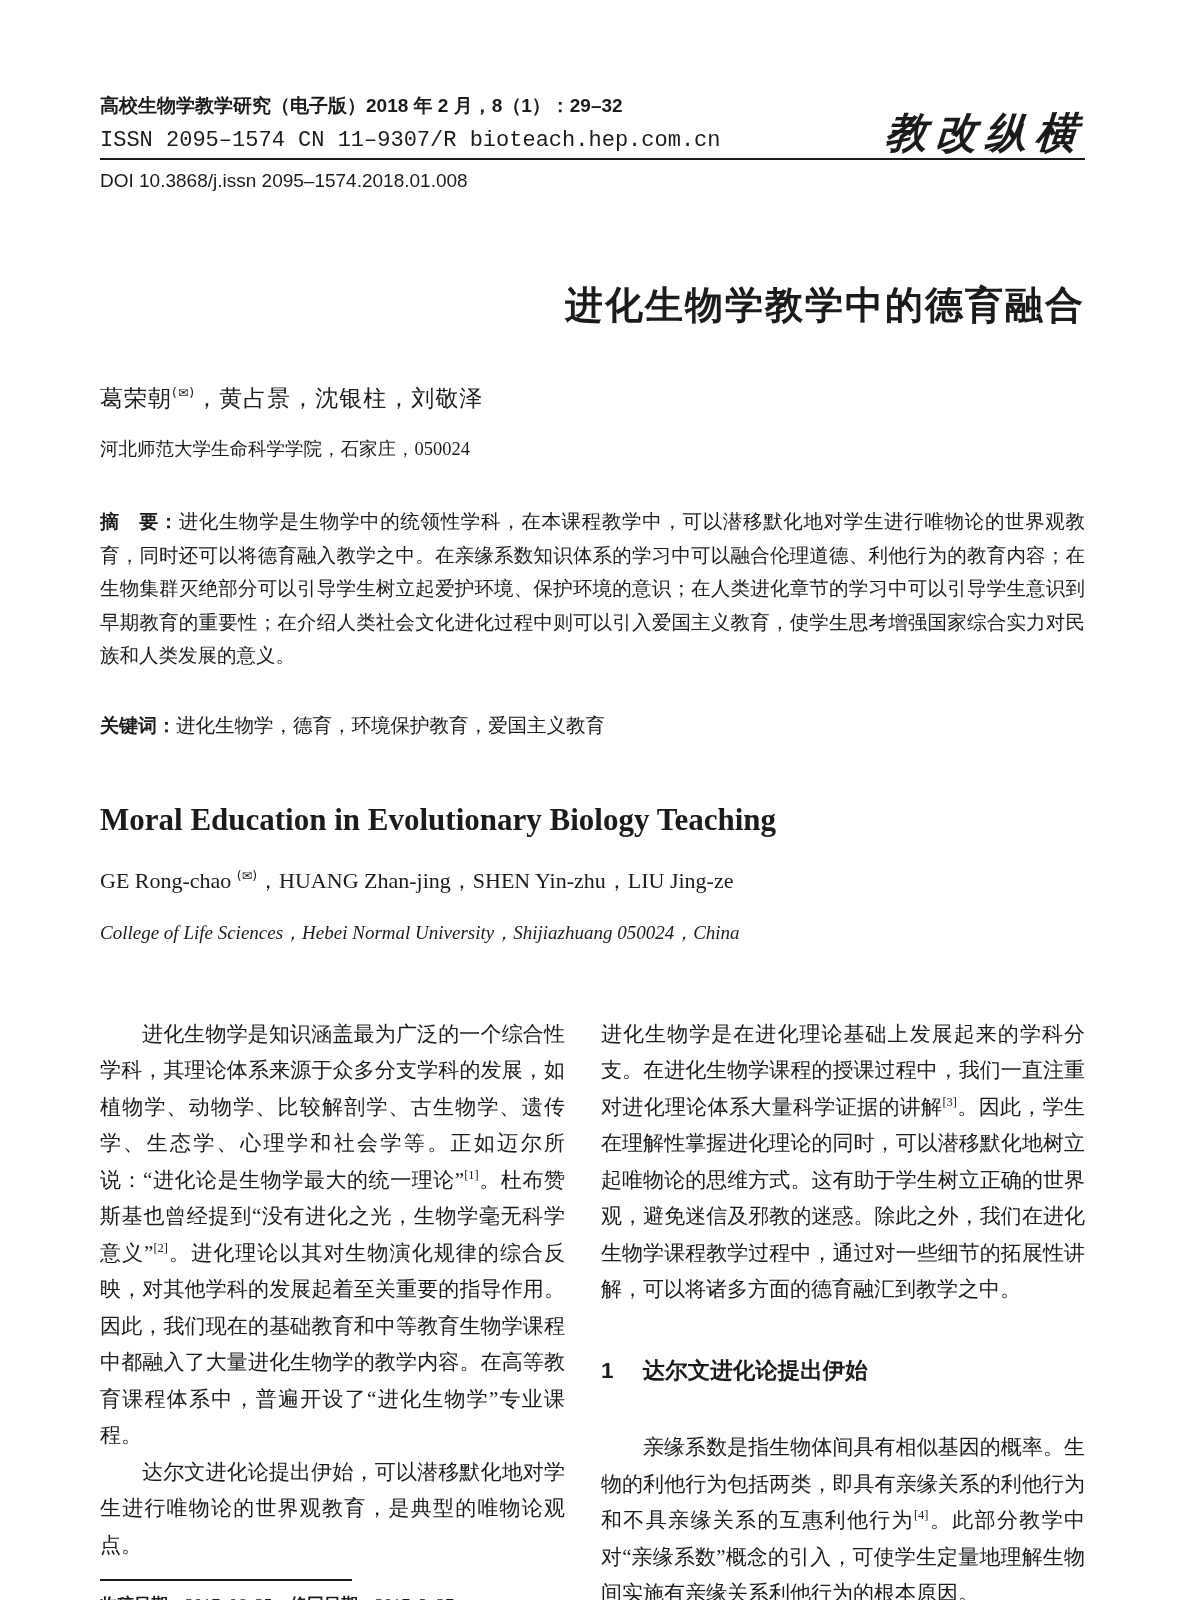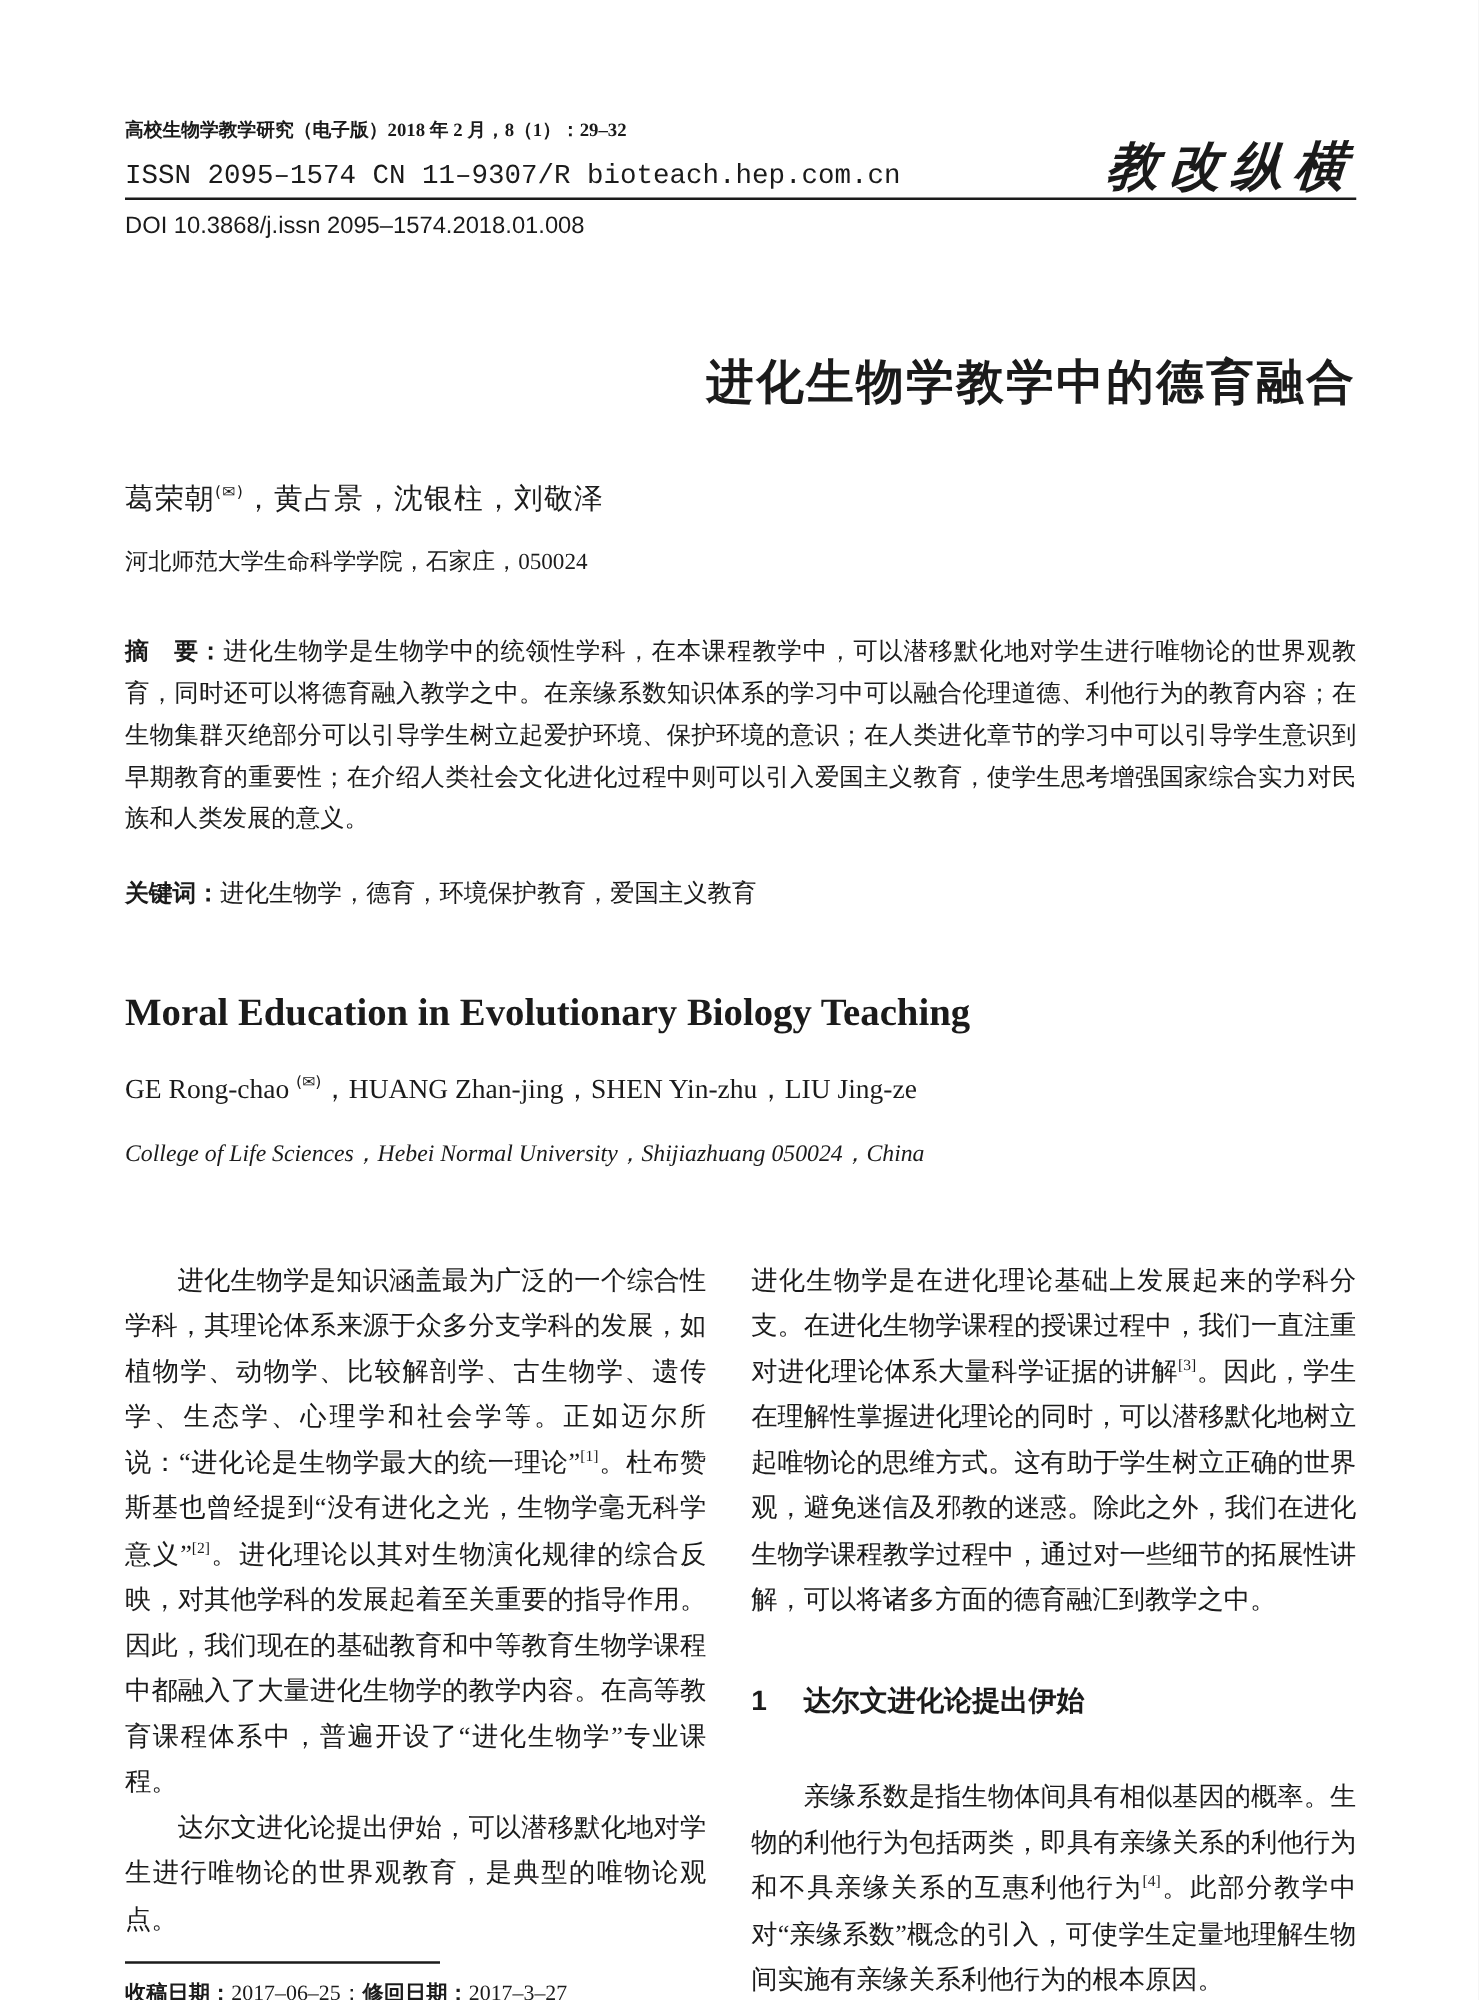--- a/index.html
+++ b/index.html
@@ -6,33 +6,33 @@
   html,body { background:#e9e9e9; }
   .page {
     width:1183px; min-height:1600px; margin:0 auto;
     background:#ffffff; color:#1b1b1b;
     padding:88px 98px 60px 100px;
     font-family:"Liberation Serif","DejaVu Serif",serif;
     overflow:hidden;
   }
   
   .header-top { display:flex; justify-content:space-between; align-items:flex-end; }
-  .journal-line { font-family:Liberation Serif, serif; font-weight:bold; font-size:15px; line-height:35px; }
+  .journal-line { font-family:Liberation Sans, sans-serif; font-weight:bold; font-size:19px; line-height:35px; }
   .issn-line   { font-family:Liberation Mono, monospace; font-size:22px; line-height:35px; }
   .column-tag  { font-family:"DejaVu Serif",serif; font-weight:bold; font-style:italic;
                  font-size:42px; letter-spacing:8px; line-height:1; padding-bottom:4px; transform:skewX(-4deg); }
   .header-rule { border-bottom:2px solid #1b1b1b; }
   .doi-line    { font-family:Liberation Sans, sans-serif; font-size:19px; line-height:42px; }
   
   .title-zh { margin-top:78px; font-family:"Liberation Sans","DejaVu Sans",sans-serif;
               font-size:38px; font-weight:bold; letter-spacing:2px;text-align:right; }
   .authors-zh { margin-top:52px; font-size:23px; letter-spacing:1px; }
   .affiliation-zh { margin-top:22px; font-size:18.5px; }
   .abstract { margin-top:44px; font-size:19.5px; line-height:33.5px; text-align:justify; }
-  .keywords { margin-top:26px; font-size:19.5px; line-height:33px; }
+  .keywords { margin-top:36px; font-size:19.5px; line-height:33px; }
   .abstract b, .keywords b { font-family:"Liberation Sans","DejaVu Sans",sans-serif; font-size:19px; }
   
   .title-en { margin-top:60px; font-size:31px; font-weight:bold; }
   .authors-en { margin-top:28px; font-size:22px; }
   .affiliation-en { margin-top:24px; font-size:19px; font-style:italic; }
   
   .columns { margin-top:70px; display:flex; gap:36px; }
   .col { font-size:21px; line-height:36.5px; text-align:justify; }
   .col-left  { width:465px; flex:0 0 465px; }
   .col-right { flex:1; }

